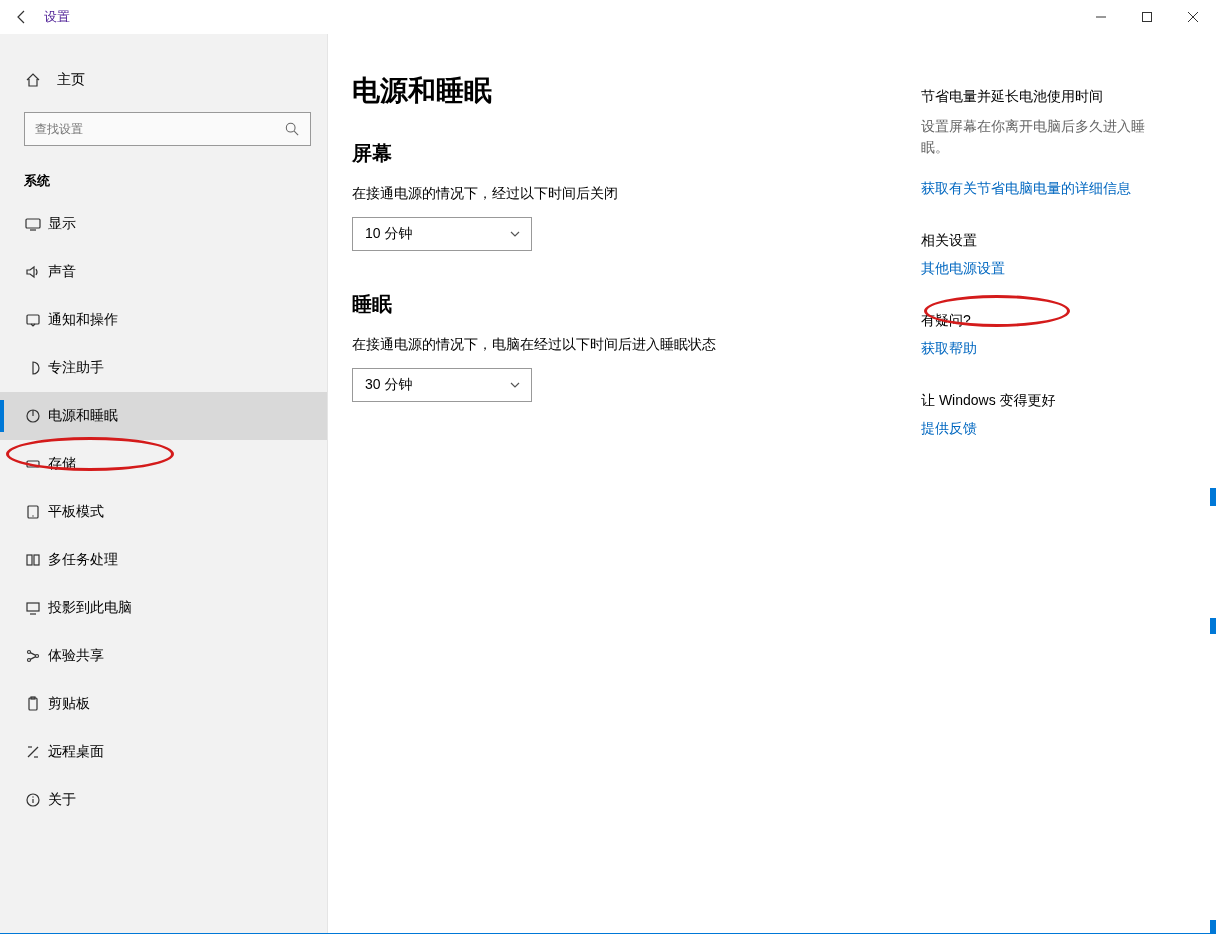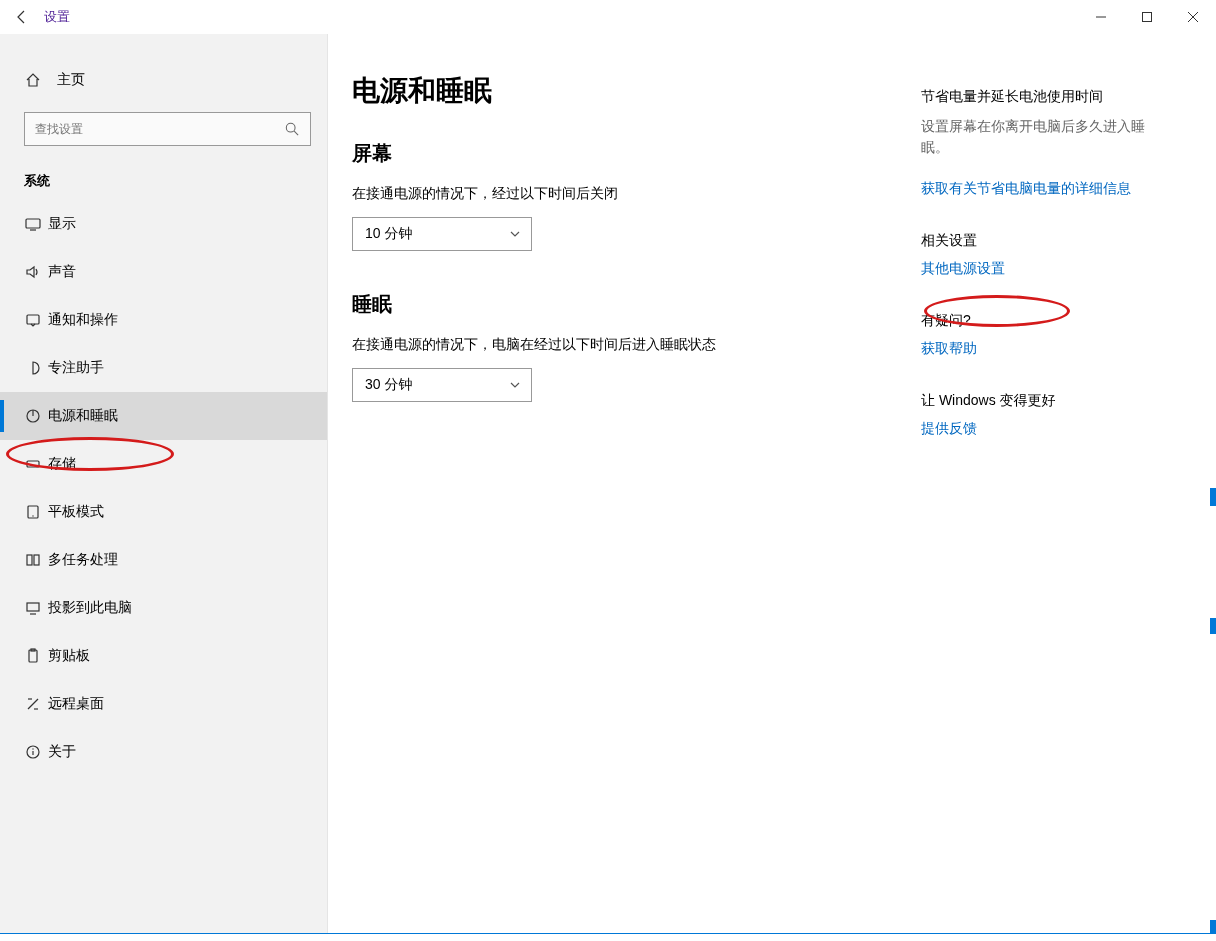--- a/index.html
+++ b/index.html
@@ -364,20 +364,32 @@
               <svg width="16" height="16" viewBox="0 0 16 16">
                 <rect x="2" y="3" width="12" height="8" stroke="#333" stroke-width="1.2" fill="none"></rect>
                 <path d="M5 14 L11 14" stroke="#333" stroke-width="1.2"></path>
               </svg>
             </span>
           <span>投影到此电脑</span>
         </div>
         <div class="nav-item">
           <span class="icon">
               <svg width="16" height="16" viewBox="0 0 16 16">
+                <circle cx="4" cy="4" r="1.5" stroke="#333" stroke-width="1.2" fill="none"></circle>
+                <circle cx="12" cy="8" r="1.5" stroke="#333" stroke-width="1.2" fill="none"></circle>
+                <circle cx="4" cy="12" r="1.5" stroke="#333" stroke-width="1.2" fill="none"></circle>
+                <line x1="5.3" y1="4.6" x2="10.7" y2="7.4" stroke="#333" stroke-width="1.2"></line>
+                <line x1="5.3" y1="11.4" x2="10.7" y2="8.6" stroke="#333" stroke-width="1.2"></line>
+              </svg>
+            </span>
+          <span>体验共享</span>
+        </div>
+        <div class="nav-item">
+          <span class="icon">
+              <svg width="16" height="16" viewBox="0 0 16 16">
                 <rect x="4" y="2" width="8" height="12" rx="1" stroke="#333" stroke-width="1.2" fill="none"></rect>
                 <rect x="6" y="1" width="4" height="2" stroke="#333" stroke-width="1.2" fill="none"></rect>
               </svg>
             </span>
           <span>剪贴板</span>
         </div>
         <div class="nav-item">
           <span class="icon">
               <svg width="16" height="16" viewBox="0 0 16 16">
                 <line x1="3" y1="13" x2="13" y2="3" stroke="#333" stroke-width="1.2"></line>

